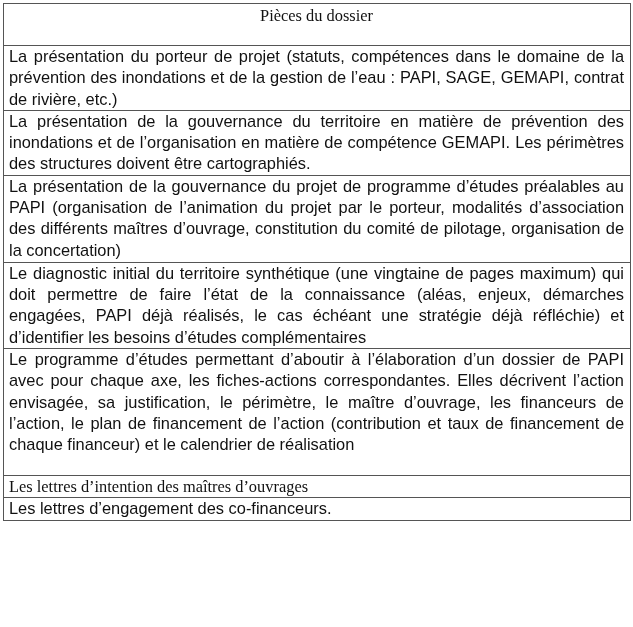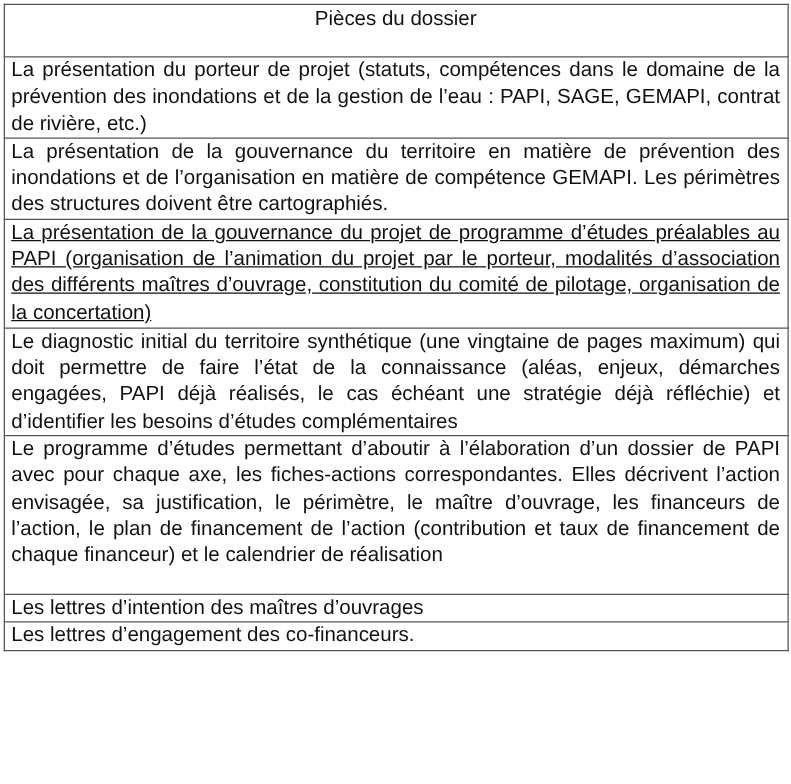--- a/index.html
+++ b/index.html
@@ -10,31 +10,31 @@
     font-family: "Liberation Sans", sans-serif;
     font-size: 16.4px; line-height: 21.3px; color: #111;
   }
   .tbl td, .tbl th {
     border: 1.5px solid #555;
     padding: 0 6px 0 5px;
     vertical-align: top;
   }
   .tbl th {
     font-weight: normal; text-align: center;
-    height: 40px; padding-top: 1px;
+    height: 40px; padding-top: 1px; font-family: Liberation Serif, serif;
   }
   .tbl td { text-align: justify; text-align-last: left; }
   .r1 td { height: 62px; margin-top: 10px; }
   .r2 td { height: 63px; margin-left: 22px; }
-  .r3 td { height: 86px; text-decoration: underline; }
+  .r3 td { height: 86px; }
   .r4 td { height: 85px; margin-left: 18px; }
   .r5 td { height: 126px; }
   .r6 td { height: 65px; }
   .r7 td { height: 42px; }
-  .r8 td { height: 21px; }
+  .r8 td { height: 21px; font-family: Liberation Serif, serif; }
   .r9 td { height: 21px; }
 </style>
 </head>
 <body>
 
 <table class="tbl">
   <thead>
     <tr>
       <th>Pièces du dossier</th>
     </tr>

